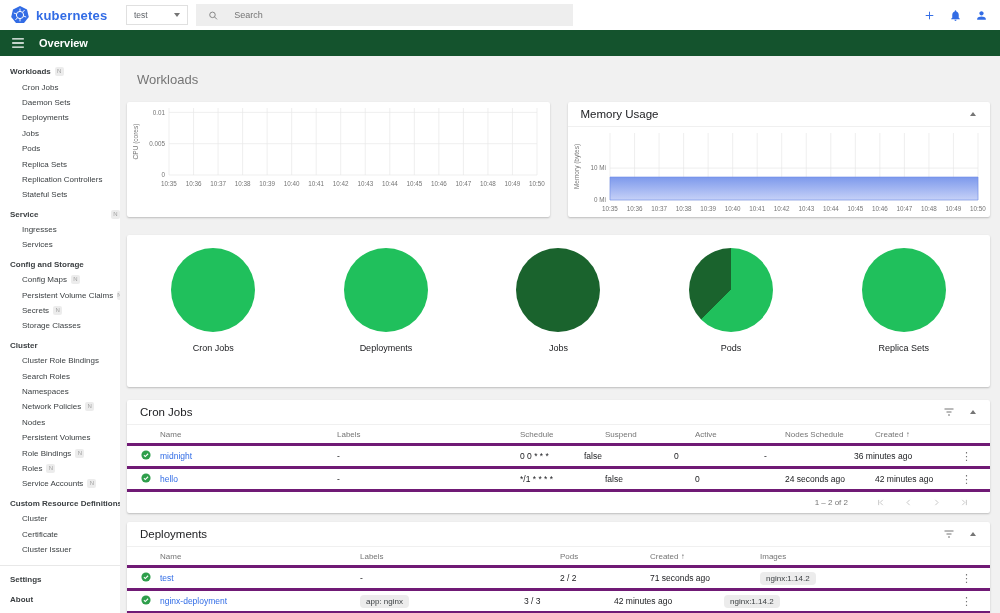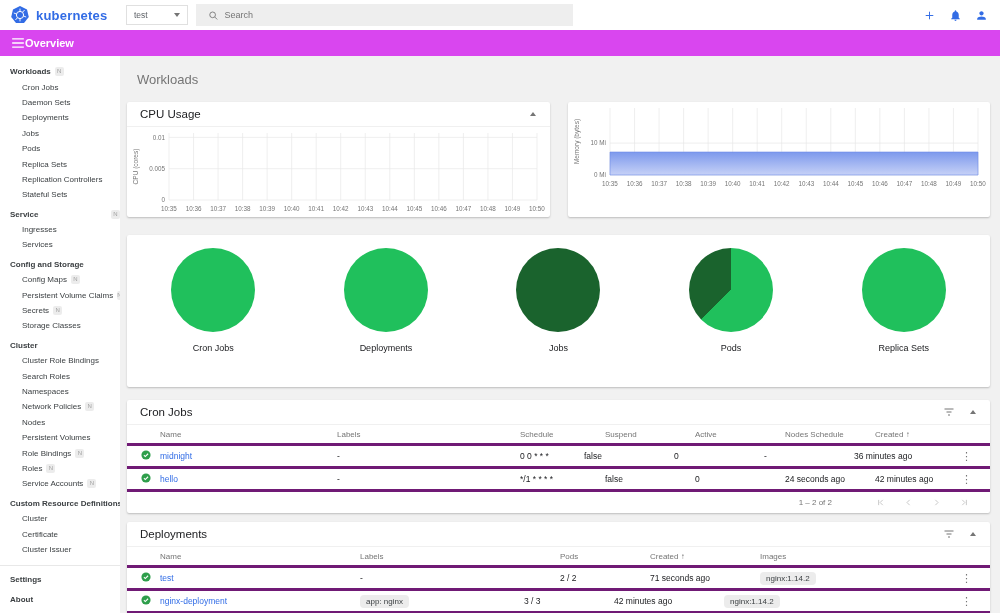--- a/index.html
+++ b/index.html
@@ -9,27 +9,27 @@
     font-family:"Liberation Sans","DejaVu Sans",sans-serif;
     background:#f1f1f1; color:#202124;
   }
   
   .topbar { height:30px; background:#fff; display:flex; align-items:center; padding:0 12px 0 10px; }
   .brand { display:flex; align-items:center; gap:6px; width:112px; }
   .brand-text { color:#326ce5; font-weight:bold; font-size:13px; letter-spacing:.2px; }
   .ns-select { margin-left:4px; width:62px; height:20px; border:1px solid #e0e0e0; background:#fff;
     display:flex; align-items:center; justify-content:space-between; padding:0 7px; font-size:8.5px; color:#5f6368; cursor:pointer; }
   .caret-down { width:0; height:0; border-left:3px solid transparent; border-right:3px solid transparent; border-top:4px solid #757575; }
-  .searchbar { height:22px; background:#eee; width:377px; margin-left:8px; display:flex; align-items:center; padding:0 12px; gap:4px; }
+  .searchbar { height:22px; background:#eee; width:377px; margin-left:8px; display:flex; align-items:center; padding:0 12px; gap:14px; }
   .searchbar input { border:none; background:transparent; outline:none; font-size:9px; color:#5f6368; width:100%;
     font-family:"Liberation Sans","DejaVu Sans",sans-serif; }
   .header-actions { margin-left:auto; display:flex; align-items:center; gap:13px; }
   .hbtn { display:flex; align-items:center; justify-content:center; cursor:pointer; }
   
-  .appbar { height:26px; background:#d946ef; display:flex; align-items:center; padding:0 11px; }
+  .appbar { height:26px; background:#14532d; display:flex; align-items:center; padding:0 11px; gap:14px; }
   .appbar-title { color:#fff; font-size:11px; font-weight:bold; }
   
   .layout { display:flex; height:557px; }
   .sidebar { width:120px; background:#fff; padding-top:8px; overflow:hidden; flex:none; }
   .side-row { height:15.4px; display:flex; align-items:center; padding-left:10px; font-size:8px; color:#3c4043; cursor:pointer; white-space:nowrap; }
   .side-row.header { font-weight:bold; }
   .side-row.gap { margin-top:4px;justify-content:space-between; }
   .side-row.item { padding-left:22px; }
   .ns-badge { display:inline-block; width:9px; height:9px; margin-left:4px; background:#ececec; border-radius:2px;
     font-size:6px; line-height:9px; text-align:center; color:#9e9e9e; font-weight:normal; }
@@ -58,21 +58,21 @@
   .tcell { font-size:8.5px; color:#202124; overflow:hidden; white-space:nowrap; flex:none; }
   .tcell.th { font-size:8px; color:#757575; }
   .tcell.right { text-align:right; }
   .sort-arrow { color:#757575; font-size:8px; }
   .cell-link { color:#326de6; text-decoration:none; cursor:pointer; }
   .dotted { border-bottom:1px dotted #9e9e9e; cursor:default; }
   .chip { display:inline-block; background:#ececec; border-radius:4px; padding:2px 6px; font-size:8px; color:#3c4043; }
   .kebab { color:#757575; font-size:11px; cursor:pointer; padding:0 4px; }
   .status-ic { display:inline-flex; }
   .pagination { height:21px; display:flex; align-items:center; justify-content:flex-end; padding:0 16px; gap:9px; }
-  .pg-range { font-size:8px; color:#757575; margin-right:30px; }
+  .pg-range { font-size:8px; color:#757575; margin-right:14px; }
   .pgbtn { display:flex; align-items:center; cursor:pointer; padding:0 5px; }
   svg { display:block; }
 </style>
 </head>
 <body>
 
 <header class="topbar">
   <div class="brand">
     <svg width="20" height="20" viewBox="0 0 20 20">
       <polygon points="10,1 17,4.4 18.8,12 14,18.1 6,18.1 1.2,12 3,4.4" fill="#326ce5"></polygon>
@@ -239,29 +239,20 @@
       <div class="side-row header gap">
         <span>About</span>
       </div>
     </nav>
 
   <main class="content">
     <h1 class="page-title">Workloads</h1>
 
     <div class="cards-row">
       <section class="card chart-card">
-        <div class="card-head">
-          <span class="card-title">CPU Usage</span>
-          <span class="spacer"></span>
-          <span class="hicon">
-            <svg width="8" height="6" viewBox="0 0 24 16">
-                <path d="M12 2l9 12H3z" fill="#757575"></path>
-              </svg>
-          </span>
-        </div>
         <div class="chart-body">
           <svg id="cpu-chart" width="418" height="86" viewBox="0 0 418 86">
               <line x1="40" y1="5" x2="40" y2="72" stroke="#e8e8e8" stroke-width="0.7"></line>
               <text x="40" y="82.5" font-size="6.3" fill="#757575" text-anchor="middle">10:35</text>
               <line x1="64.53333333333333" y1="5" x2="64.53333333333333" y2="72" stroke="#e8e8e8" stroke-width="0.7"></line>
               <text x="64.53333333333333" y="82.5" font-size="6.3" fill="#757575" text-anchor="middle">10:36</text>
               <line x1="89.06666666666666" y1="5" x2="89.06666666666666" y2="72" stroke="#e8e8e8" stroke-width="0.7"></line>
               <text x="89.06666666666666" y="82.5" font-size="6.3" fill="#757575" text-anchor="middle">10:37</text>
               <line x1="113.6" y1="5" x2="113.6" y2="72" stroke="#e8e8e8" stroke-width="0.7"></line>
               <text x="113.6" y="82.5" font-size="6.3" fill="#757575" text-anchor="middle">10:38</text>
@@ -294,20 +285,29 @@
               <line x1="40" y1="40.691588785046726" x2="408" y2="40.691588785046726" stroke="#e8e8e8" stroke-width="0.7"></line>
               <text x="36" y="42.89158878504673" font-size="6.3" fill="#757575" text-anchor="end">0.005</text>
               <line x1="40" y1="9.383177570093451" x2="408" y2="9.383177570093451" stroke="#e8e8e8" stroke-width="0.7"></line>
               <text x="36" y="11.58317757009345" font-size="6.3" fill="#757575" text-anchor="end">0.01</text>
               <text x="9" y="38.5" font-size="6.5" fill="#757575" text-anchor="middle" transform="rotate(-90 9 38.5)">CPU (cores)</text>
             </svg>
         </div>
       </section>
 
       <section class="card chart-card">
+        <div class="card-head">
+          <span class="card-title">Memory Usage</span>
+          <span class="spacer"></span>
+          <span class="hicon">
+            <svg width="8" height="6" viewBox="0 0 24 16">
+                <path d="M12 2l9 12H3z" fill="#757575"></path>
+              </svg>
+          </span>
+        </div>
         <div class="chart-body">
           <svg id="memory-chart" width="418" height="86" viewBox="0 0 418 86">
               <line x1="40" y1="5" x2="40" y2="72" stroke="#e8e8e8" stroke-width="0.7"></line>
               <text x="40" y="82.5" font-size="6.3" fill="#757575" text-anchor="middle">10:35</text>
               <line x1="64.53333333333333" y1="5" x2="64.53333333333333" y2="72" stroke="#e8e8e8" stroke-width="0.7"></line>
               <text x="64.53333333333333" y="82.5" font-size="6.3" fill="#757575" text-anchor="middle">10:36</text>
               <line x1="89.06666666666666" y1="5" x2="89.06666666666666" y2="72" stroke="#e8e8e8" stroke-width="0.7"></line>
               <text x="89.06666666666666" y="82.5" font-size="6.3" fill="#757575" text-anchor="middle">10:37</text>
               <line x1="113.6" y1="5" x2="113.6" y2="72" stroke="#e8e8e8" stroke-width="0.7"></line>
               <text x="113.6" y="82.5" font-size="6.3" fill="#757575" text-anchor="middle">10:38</text>

